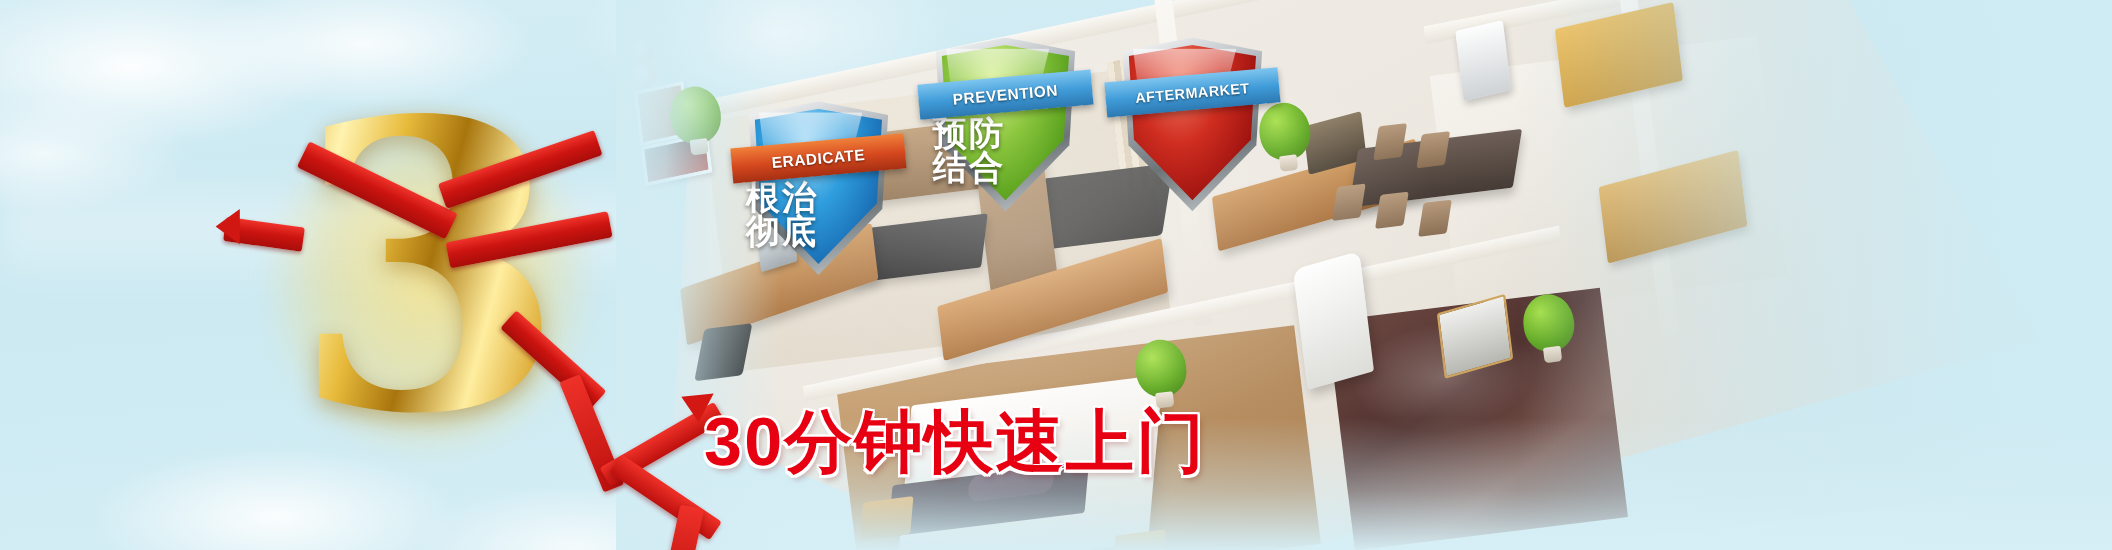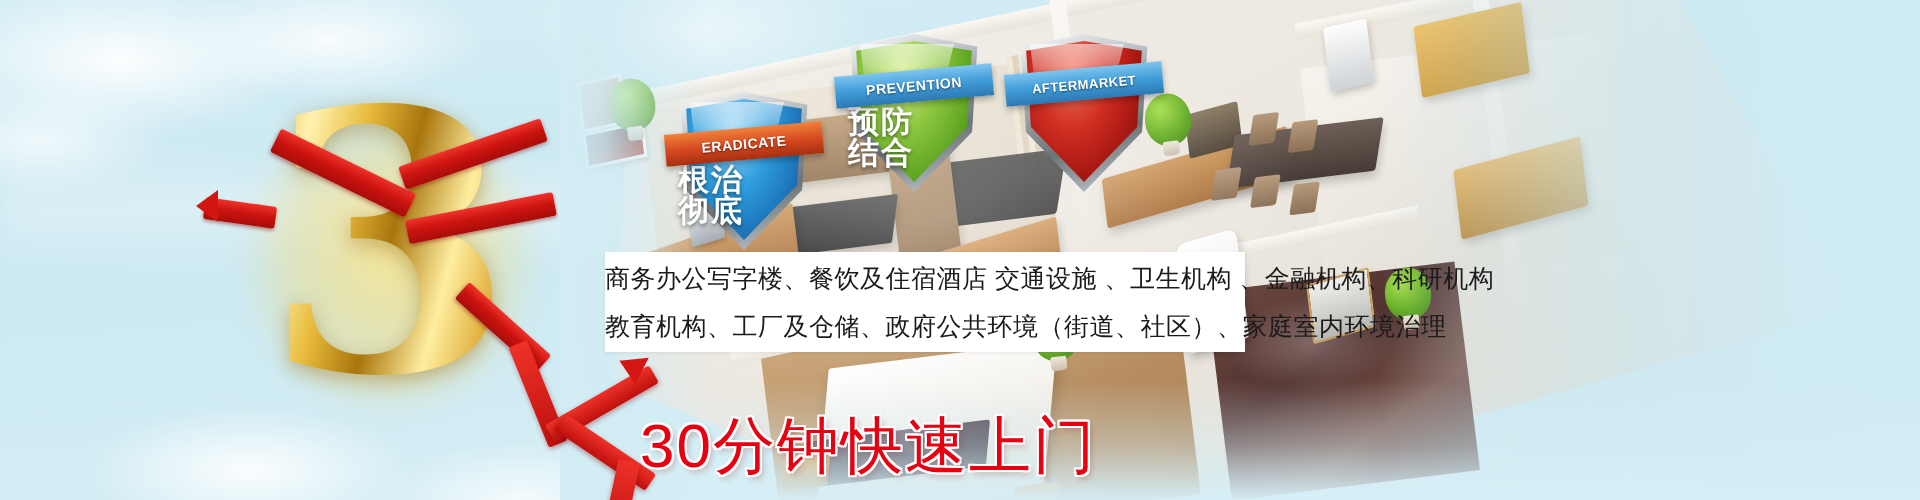--- a/index.html
+++ b/index.html
@@ -232,25 +232,25 @@
 
   
   .panel{position:absolute;left:605px;top:252px;width:640px;height:100px;
     background:#fff;box-shadow:0 1px 3px rgba(0,0,0,.08);}
   .panel .line{color:#1b1b1b;font-size:25px;line-height:48px;letter-spacing:.5px;
     white-space:nowrap;padding-left:0px;font-weight:400;}
   .panel .line:first-child{padding-top:2px;}
 
   
   .headline{position:absolute;left:640px;top:360px;
-    font-size:62px;font-weight:normal;color:#e60012;letter-spacing:2px;white-space:nowrap;
+    font-size:62px;font-weight:bold;color:#e60012;letter-spacing:2px;white-space:nowrap;
     text-shadow:
       2px 0 0 #fff,-2px 0 0 #fff,0 2px 0 #fff,0 -2px 0 #fff,
       2px 2px 0 #fff,-2px 2px 0 #fff,2px -2px 0 #fff,-2px -2px 0 #fff,
-      3px 4px 6px rgba(120,0,0,.28); margin-top: 44px;}
+      3px 4px 6px rgba(120,0,0,.28);}
 </style>
 </head>
 <body>
 
 <div class="banner">
 
   <div class="sky"></div>
   <div class="cloud-band"></div>
 
   <div class="room">
@@ -371,20 +371,16 @@
 
   <div class="shield" id="shield-aftermarket">
     <div class="rim"></div>
     <div class="inner"></div>
     <div class="gloss"></div>
     <div class="cn">
     </div>
     <div class="ribbon">AFTERMARKET</div>
   </div>
 
-  <div class="panel">
-    <div class="line">商务办公写字楼、餐饮及住宿酒店 交通设施 、卫生机构 、金融机构、科研机构</div>
-    <div class="line">教育机构、工厂及仓储、政府公共环境（街道、社区）、家庭室内环境治理</div>
-  </div>
 
   <div class="headline">30分钟快速上门</div>
 
 </div>
 
 </body></html>

